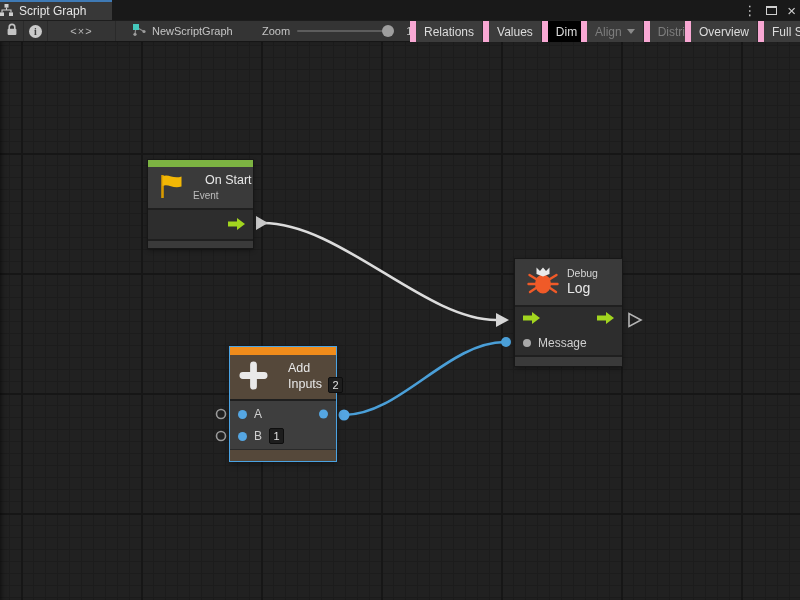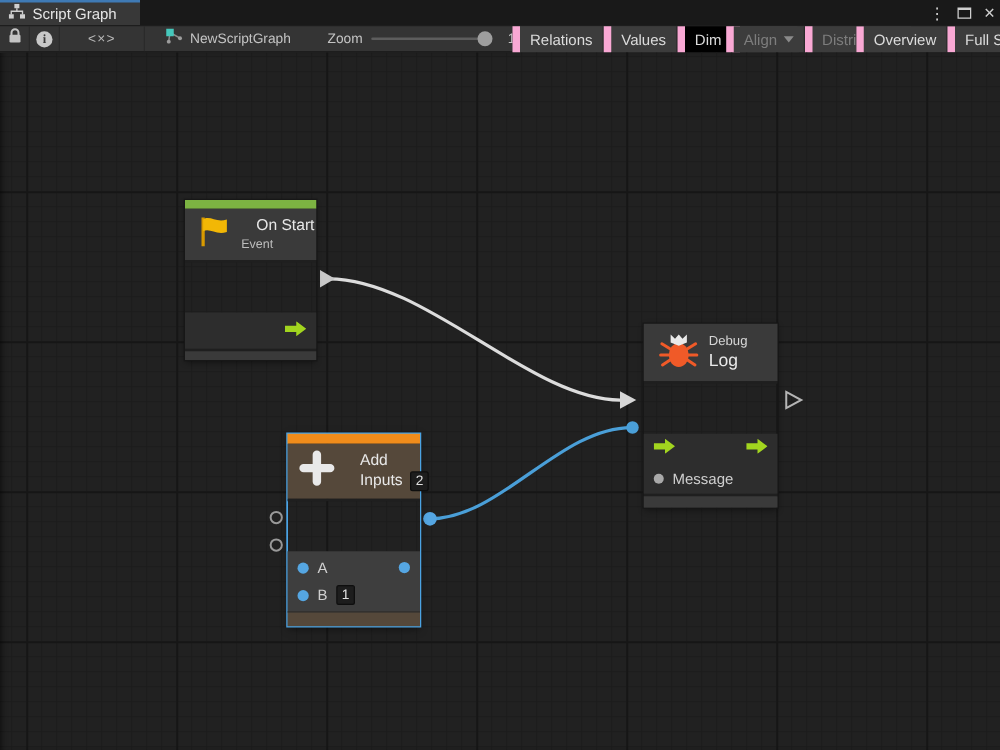--- a/index.html
+++ b/index.html
@@ -3,21 +3,21 @@
 <meta charset="utf-8">
 <style>
   * { margin:0; padding:0; box-sizing:border-box; }
   html,body { width:800px; height:600px; overflow:hidden; background:#191919;
     font-family:"Liberation Sans", sans-serif; -webkit-font-smoothing:antialiased; }
   .window { position:relative; width:800px; height:600px; background:#191919; }
 
   
   .tabbar { position:absolute; top:0; left:0; width:800px; height:20px; background:#191919; }
   .tab { position:absolute; left:0; top:0; width:112px; height:20px; background:#383838;
-    border-top:2px solid #3f7ab5; display:flex; align-items:center; gap:6px; padding-left:7px; }
+    border-top:2px solid #3f7ab5; display:flex; align-items:center; gap:6px; }
   .tab-label { font-size:12px; color:#e6e6e6; white-space:nowrap; }
   .win-controls { position:absolute; right:4px; top:0; height:20px; display:flex; align-items:center; gap:10px; }
   .kebab { color:#cfcfcf; font-size:13px; line-height:1; }
   .maxbox { width:11px; height:9px; border:1px solid #cfcfcf; border-top:2px solid #cfcfcf; }
   .closex { color:#cfcfcf; font-size:15px; line-height:1; }
 
   
   .toolbar { position:absolute; top:20px; left:0; width:800px; height:22px; background:#343434;
     border-top:1px solid #1d1d1d; border-bottom:1px solid #161616; }
   .tool-cell { position:absolute; top:0; height:20px; display:flex; align-items:center; justify-content:center;
@@ -59,21 +59,21 @@
   .wires { position:absolute; top:0; left:0; }
 
   
   .node { position:absolute; box-shadow:0 0 0 1px #171717, 0 2px 5px rgba(0,0,0,.45); }
   .node .accent { width:100%; }
   .node .head { display:flex; align-items:center; gap:8px; padding:0 9px; background:#3a3a3a; }
   .node .titles { display:flex; flex-direction:column; justify-content:center; }
   .node .title { color:#e8e8e8; font-size:12.5px; line-height:1.25; white-space:nowrap;margin-left:12px; }
   .node .subtitle { color:#bdbdbd; font-size:10px; line-height:1.3; white-space:nowrap; }
   .node .sep { height:2px; background:#1f1f1f; }
-  .node .body { background:#2d2d2d; position:relative;margin-top:40px; }
+  .node .body { background:#2d2d2d; position:relative; }
   .node .foot { background:#3a3a3a; }
   .prow { position:relative; display:flex; align-items:center; gap:7px; padding:0 8px; height:24px; }
   .dot { width:9px; height:9px; border-radius:50%; flex:0 0 auto; }
   .dot.blue { background:#55a6e2; }
   .dot.gray { background:#a9a9a9; width:8px; height:8px; }
   .plabel { color:#cfcfcf; font-size:12px; }
   .valuebox { min-width:15px; height:16px; background:#1d1d1d; border:1px solid #0e0e0e; border-radius:2px;
     color:#e0e0e0; font-size:11px; display:flex; align-items:center; justify-content:center; padding:0 3px; }
   .arrow-right { position:absolute; right:8px; top:50%; transform:translateY(-50%); }
 

